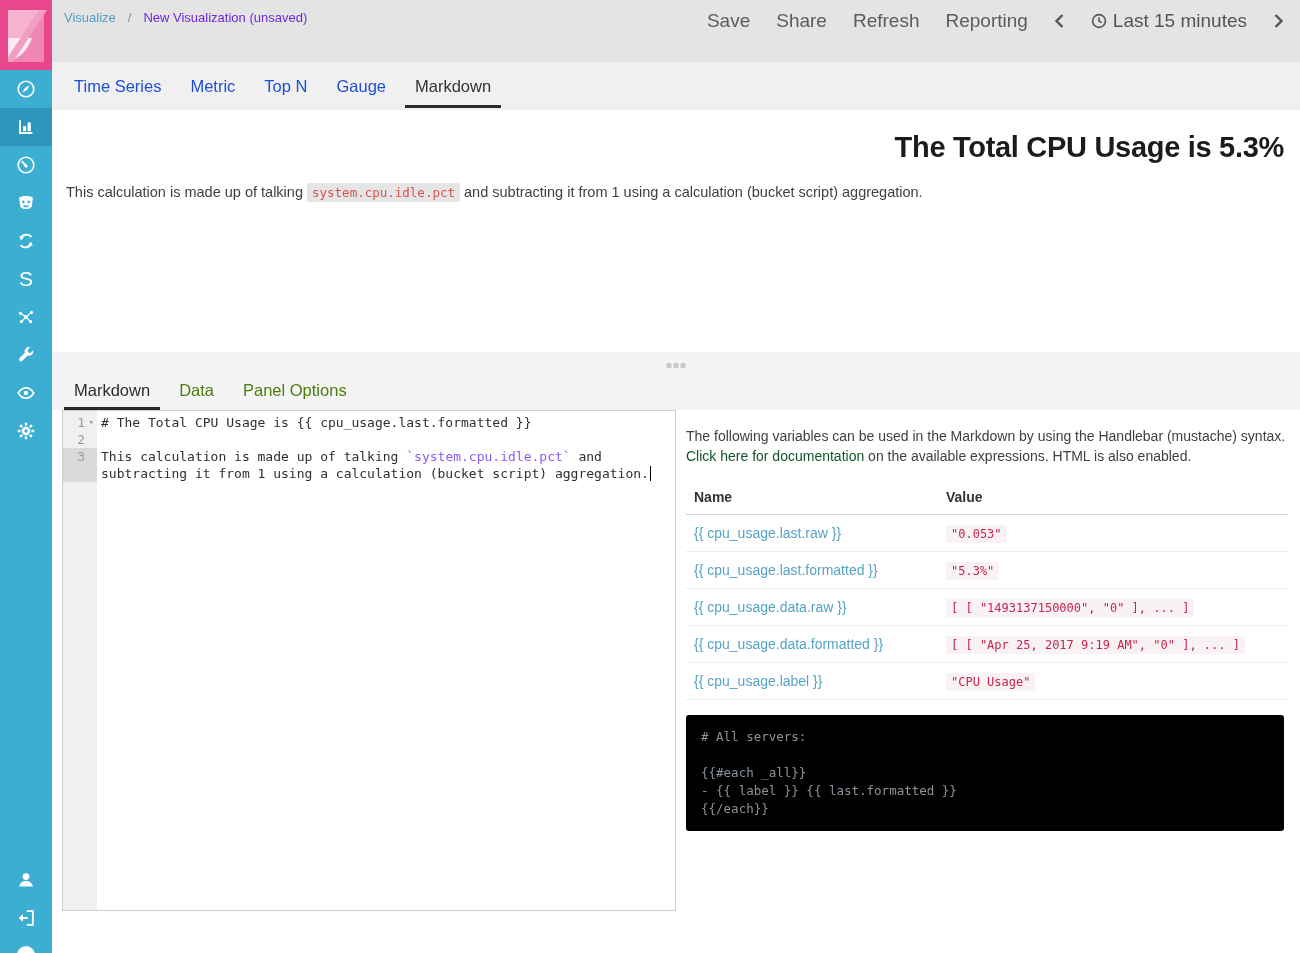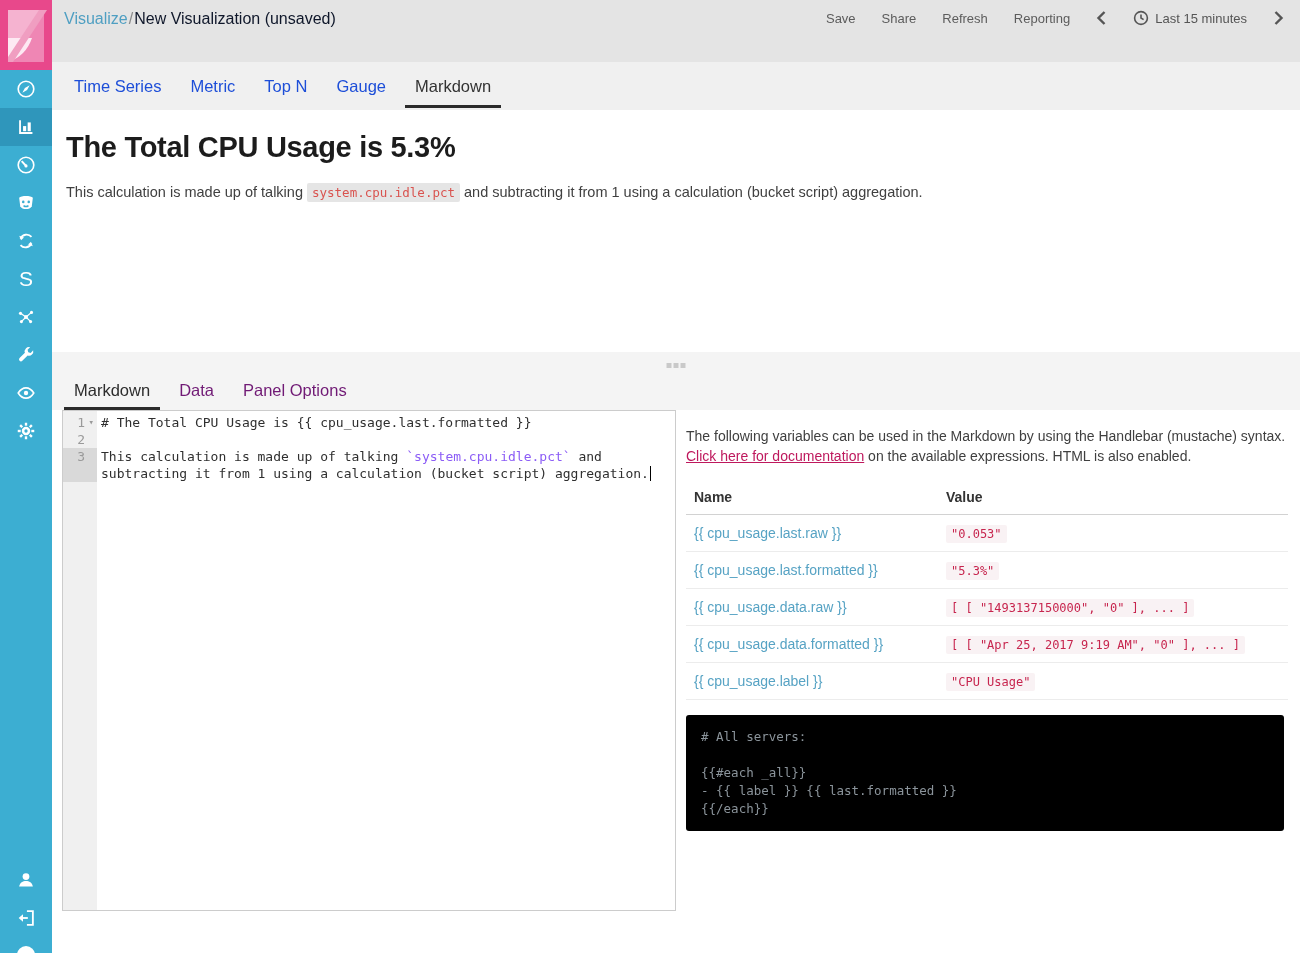--- a/index.html
+++ b/index.html
@@ -14,67 +14,67 @@
   .nav-item.active { background:#2f96bb; }
   .nav-item svg { display:block; }
   .s-letter { color:#fff; font-size:21px; font-weight:400; }
   .side-spacer { flex:1; }
   .bottom-circle { height:16px; display:flex; justify-content:center; overflow:hidden; }
   .bottom-circle span { width:18px; height:18px; border-radius:50%; background:#fff; margin-top:9px; }
 
   
   .main { flex:1; display:flex; flex-direction:column; background:#fff; }
   .topbar { height:62px; background:#e4e4e4; display:flex; align-items:flex-start; padding:10px 16px 0 12px; }
-  .breadcrumb { font-size:16px; display:flex; gap:1px; align-items:baseline; }
+  .breadcrumb { font-size:13px; display:flex; gap:12px; align-items:baseline; }
   .crumb-link { color:#4f9fc2; cursor:pointer; }
   .crumb-sep { color:#8a8a8a; }
-  .crumb-current { color:#0f172a; }
-  .top-actions { margin-left:auto; display:flex; align-items:center; gap:26px; color:#5c5c5c; font-size:13px; }
+  .crumb-current { color:#6d28d9; }
+  .top-actions { margin-left:auto; display:flex; align-items:center; gap:26px; color:#5c5c5c; font-size:19px; }
   .top-actions .action { cursor:pointer; }
   .chev { display:flex; align-items:center; cursor:pointer; }
   .timepicker { display:flex; align-items:center; gap:6px; cursor:pointer; color:#555; }
 
   
   .viz-tabs { height:48px; background:#f0f0f0; display:flex; align-items:flex-end; padding-left:12px; }
   .viz-tab { font-size:16.5px; color:#1d4ed8; padding:9px 10px 9px; margin-right:9px; cursor:pointer; border-bottom:3px solid transparent; margin-bottom:2px; }
   .viz-tab.active { color:#333; border-bottom-color:#2b2b2b; }
 
   
   .preview { flex:1; background:#fff; padding:12px 16px 0 14px; overflow:hidden; }
-  .preview h1 { font-size:29px; color:#1c1c1c; font-weight:700; margin:9px 0 20px; letter-spacing:-0.3px; }
+  .preview h1 { font-size:29px; color:#1c1c1c; font-weight:700; margin:9px 0 20px; letter-spacing:-0.3px;text-align:right; }
   .preview p { font-size:14.5px; color:#404040; }
   .md-code { font-family:"DejaVu Sans Mono", monospace; font-size:12.5px; color:#d9534f; background:#e5e5e5; padding:2px 5px; border-radius:2px; }
 
   
   .panel { height:601px; flex:0 0 601px; display:flex; flex-direction:column; }
   .panel-head { height:58px; background:#f4f4f4; position:relative; padding-left:12px; }
   .drag-handle { position:absolute; top:11px; left:50%; transform:translateX(-50%); display:flex; gap:2px; cursor:row-resize; }
   .drag-handle span { width:5px; height:5px; background:#c9c9c9; display:block; }
   .panel-tabs { position:absolute; bottom:0; left:12px; display:flex; }
-  .panel-tab { font-size:16.5px; color:#701a75; padding:8px 10px 7px; margin-right:9px; cursor:pointer; border-bottom:3px solid transparent; }
+  .panel-tab { font-size:16.5px; color:#4d7c0f; padding:8px 10px 7px; margin-right:9px; cursor:pointer; border-bottom:3px solid transparent; }
   .panel-tab.active { color:#2d2d2d; border-bottom-color:#2b2b2b; }
 
   .panel-body { flex:1; display:flex; background:#fff; padding:0 10px; align-items:flex-start; }
 
   
   .editor { width:614px; flex:0 0 614px; height:501px; border:1px solid #ccc; display:flex; background:#fff;
             font-family:"DejaVu Sans Mono", monospace; font-size:13px; line-height:17px; cursor:text; }
   .gutter { width:34px; flex:0 0 34px; background:#f0f0f0; color:#9a9a9a; text-align:right; padding-top:3px; user-select:none; }
   .grow { display:flex; justify-content:flex-end; align-items:center; height:17px; padding-right:3px; }
   .grow.hl { height:34px; align-items:flex-start; background:#d9d9d9; }
   .fold-caret { color:#9a9a9a; font-size:9px; margin-left:1px; width:8px; }
   .codearea { flex:1; padding:3px 5px 0 4px; color:#2f2f2f; }
   .cline { min-height:17px; white-space:pre-wrap; word-break:break-word; }
   .tick-code { color:#8b5cf6; }
   .cursor { border-right:1.5px solid #000; margin-left:1px; }
 
   
   .help { flex:1; padding:16px 2px 0 10px; font-size:14px; color:#3f3f3f; }
   .help .intro { line-height:1.45; }
-  .doc-link { color:#be185d; cursor:pointer;text-decoration:underline; }
+  .doc-link { color:#14532d; cursor:pointer; }
   table.vars { width:100%; border-collapse:collapse; margin-top:13px; }
   table.vars th { text-align:left; font-size:14px; color:#333; font-weight:700; padding:9px 8px; border-bottom:1px solid #d2d2d2; }
   table.vars th:first-child { width:252px; }
   table.vars td { padding:10px 8px; border-bottom:1px solid #ececec; font-size:14px; vertical-align:middle; }
   td.var-name { color:#57a3c4; }
   .val-code { font-family:"DejaVu Sans Mono", monospace; font-size:12px; color:#c7254e; background:#f9f2f4; padding:2px 5px; border-radius:2px; white-space:nowrap; }
   .all-note { margin-top:21px; line-height:1.5; }
   .example-block { margin-top:15px; margin-right:4px; background:#000000; border-radius:3px; padding:13px 15px; font-family:"DejaVu Sans Mono", monospace; font-size:12.5px; line-height:1.45; color:#8b949b; white-space:pre; }
 </style>
 </head>

